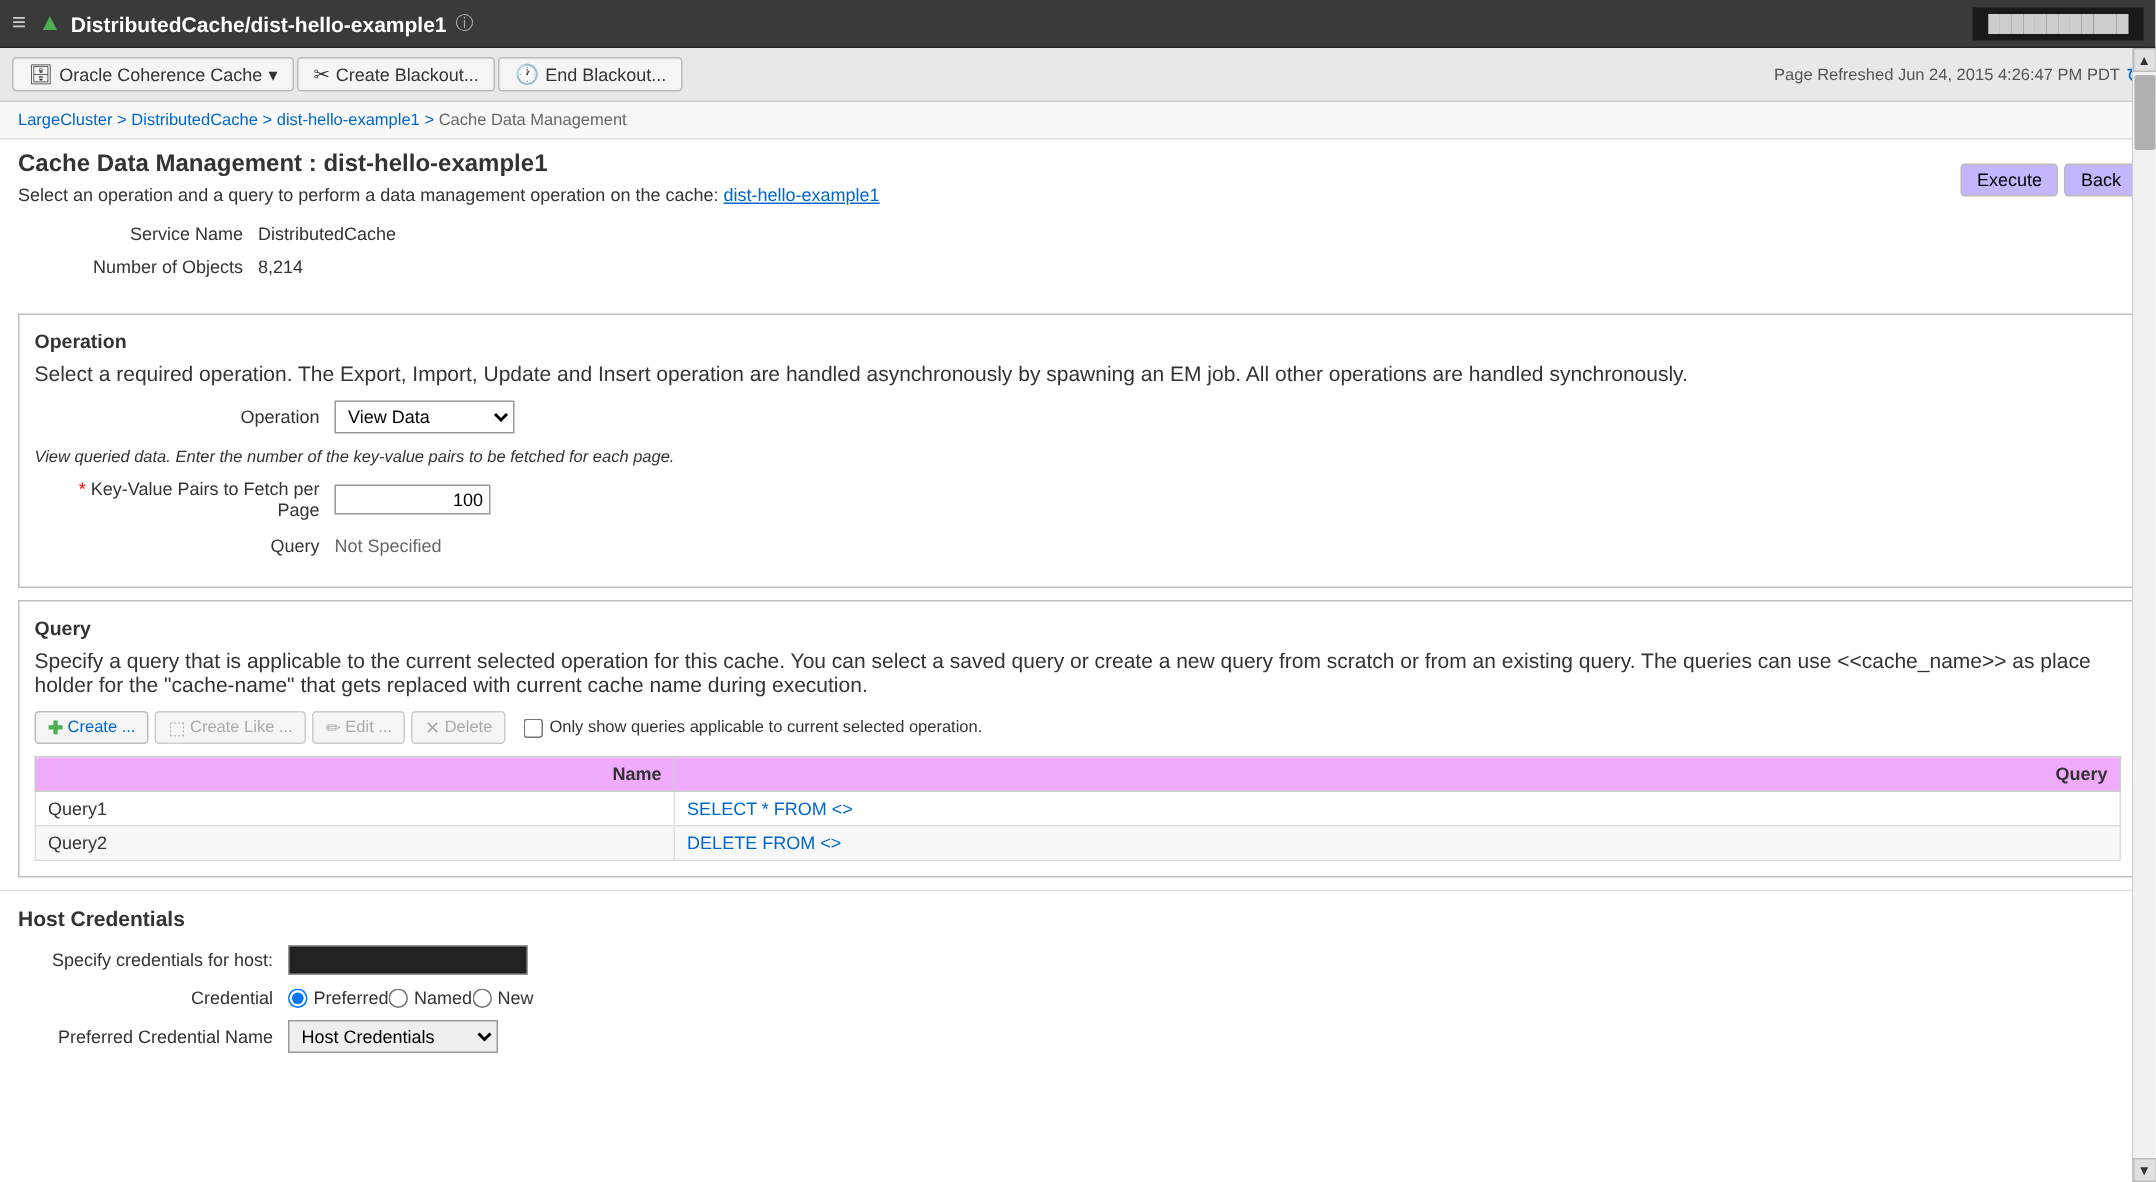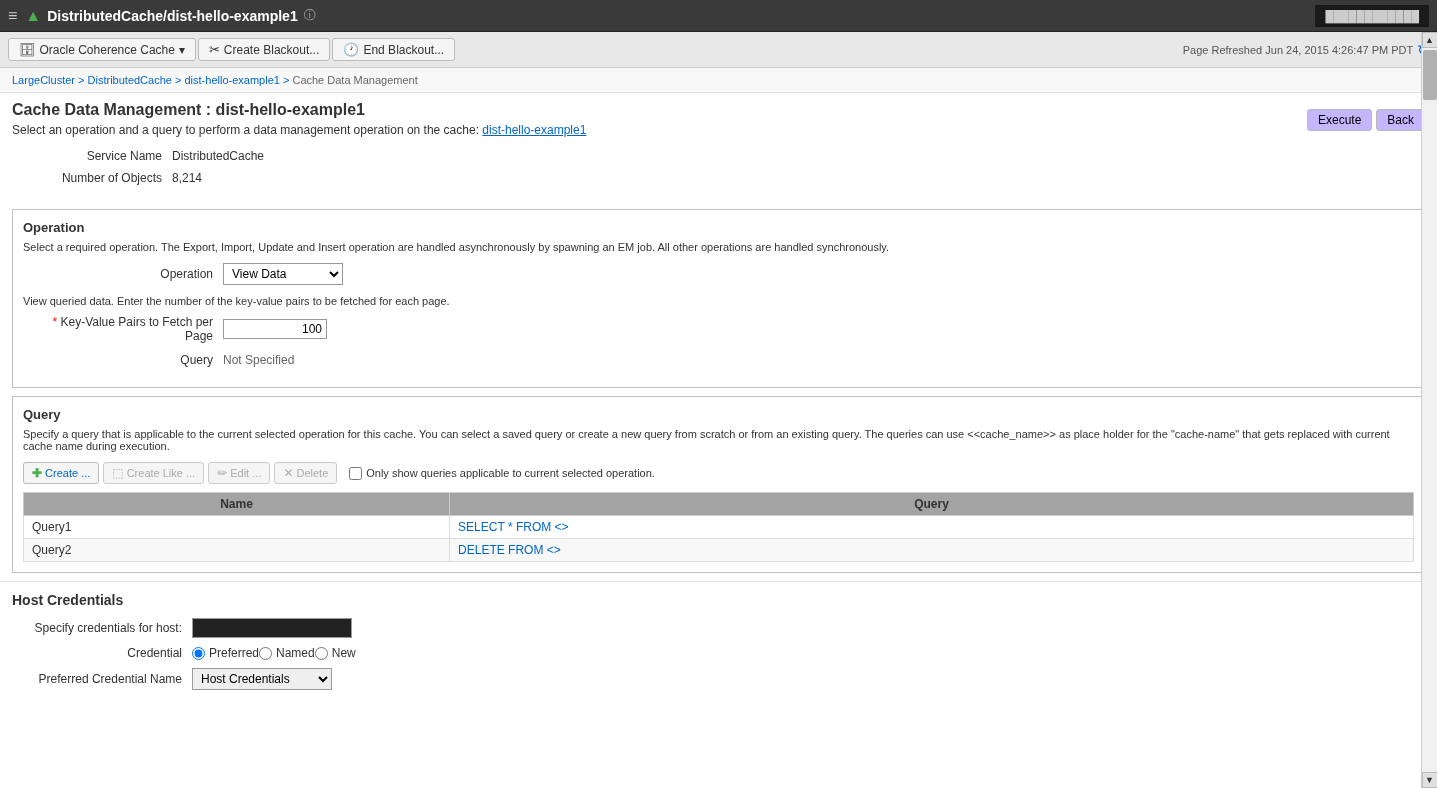--- a/index.html
+++ b/index.html
@@ -65,55 +65,55 @@
 
     
     .info-section { padding: 8px 12px; }
     .info-row { display: flex; margin-bottom: 8px; }
     .info-label { width: 160px; text-align: right; padding-right: 10px; color: #333; font-weight: normal; }
     .info-value { color: #333; }
 
     
     .section { border: 1px solid #c0c0c0; margin: 8px 12px; padding: 10px; background: #fff; }
     .section-title { font-size: 13px; font-weight: bold; margin-bottom: 6px; color: #333; }
-    .section-desc { font-size: 11px; color: #333; margin-bottom: 10px; }
+    .section-desc { font-size: 14px; color: #333; margin-bottom: 10px; }
 
     
     .form-row { display: flex; align-items: center; margin-bottom: 10px; }
     .form-label { width: 200px; text-align: right; padding-right: 10px; color: #333; font-size: 12px; }
     .form-label.required::before { content: "* "; color: red; }
     .form-control-group { display: flex; align-items: center; gap: 2px; }
     select.form-select {
       padding: 2px 4px; border: 1px solid #999; font-size: 12px; min-width: 120px; background: #fff;
     }
     input.form-input {
       padding: 2px 4px; border: 1px solid #999; font-size: 12px; width: 104px; text-align: right;
     }
-    .info-text { font-size: 11px; color: #333; margin-bottom: 8px; }
+    .info-text { font-size: 11px; color: #333; margin-bottom: 8px; font-style: italic; }
     .not-specified { color: #666; font-size: 12px; }
 
     
     .query-toolbar {
       display: flex; align-items: center; gap: 4px; margin-bottom: 8px;
     }
     .query-btn {
       display: flex; align-items: center; gap: 3px; padding: 3px 8px;
       background: #f5f5f5; border: 1px solid #bbb; border-radius: 3px;
       cursor: pointer; font-size: 11px; color: #333;
     }
     .query-btn.disabled { color: #aaa; border-color: #ccc; cursor: default; }
     .query-btn .btn-icon { font-size: 12px; }
     .create-btn { color: #0066cc; }
     .create-btn .btn-icon { color: #4caf50; font-weight: bold; }
     .checkbox-label { display: flex; align-items: center; gap: 4px; font-size: 11px; margin-left: 8px; }
 
     
     .query-table { width: 100%; border-collapse: collapse; font-size: 12px; }
     .query-table th {
-      background: #a3a3a3; border: 1px solid #ccc; padding: 4px 8px; text-align: center; font-weight: bold;
+      background: #f0abfc; border: 1px solid #ccc; padding: 4px 8px; text-align: right; font-weight: bold;
     }
     .query-table td { border: 1px solid #ddd; padding: 4px 8px; }
     .query-table tr:nth-child(even) td { background: #f8f8f8; }
     .query-table .sql { color: #0066cc; }
 
     
     .host-section { padding: 10px 12px; border-top: 1px solid #e0e0e0; }
     .host-section-title { font-size: 14px; font-weight: bold; margin-bottom: 10px; }
     .host-form-row { display: flex; align-items: center; margin-bottom: 8px; }
     .host-label { width: 180px; text-align: right; padding-right: 10px; font-size: 12px; }

